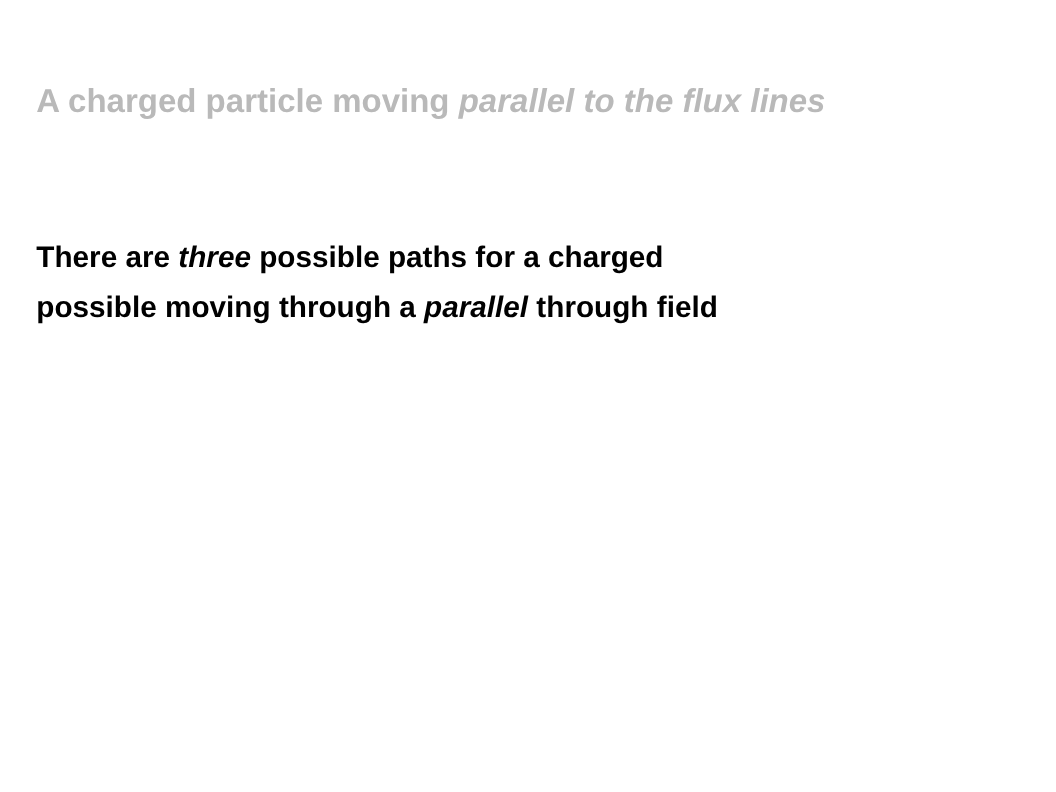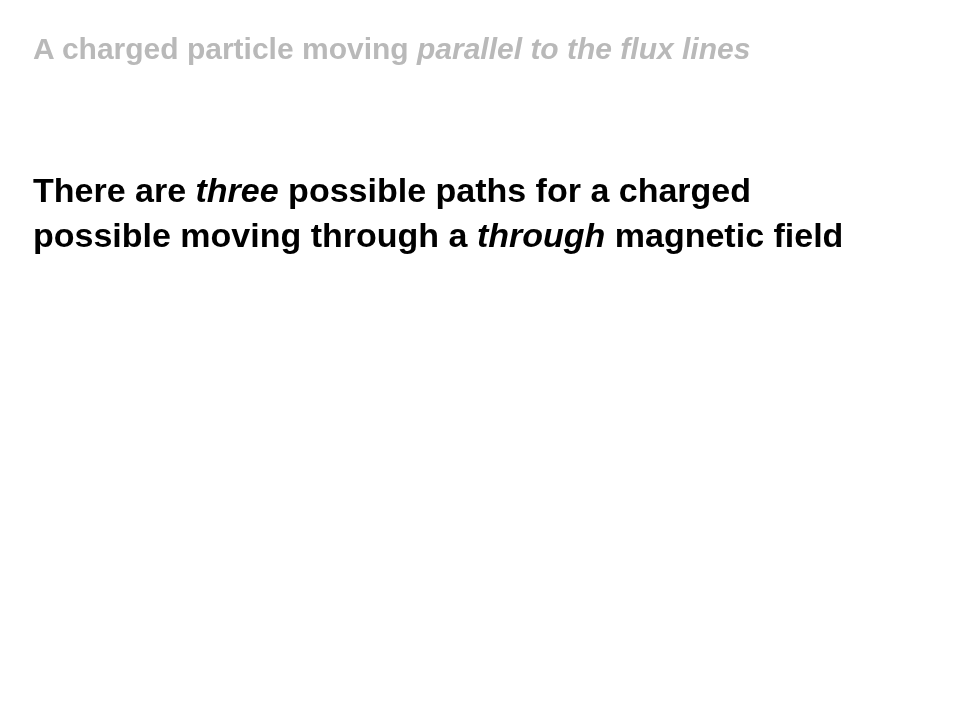--- a/index.html
+++ b/index.html
@@ -8,49 +8,50 @@
     background: #ffffff;
   }
   .slide {
     position: relative;
     width: 960px;
     height: 507px;
     background: #ffffff;
     overflow: hidden;
     font-family: "Liberation Sans", sans-serif;
     font-weight: bold;
+    margin-top: 44px;
   }
   .title-block {
     position: absolute;
     left: 33px;
     top: 28px;
     width: 905px;
     font-size: 30px;
     line-height: 42px;
     letter-spacing: 0px;
   }
   .body-block {
     position: absolute;
     left: 33px;
     top: 168px;
     width: 905px;
-    font-size: 34px;
+    font-size: 27px;
     line-height: 45px;
   }
   .italic {
     font-style: italic;
   }
   .text-line {
     white-space: nowrap;
   }
 </style>
 </head>
 <body>
 
 <div class="slide">
   <div class="title-block" style="color: rgb(185, 185, 185);">
       <div class="text-line"><span>A charged particle moving </span><span class="italic">parallel to the flux lines</span></div>
     </div>
   <div class="body-block" style="color: rgb(0, 0, 0);">
       <div class="text-line"><span>There are </span><span class="italic">three</span><span> possible paths for a charged</span></div>
-      <div class="text-line"><span>possible moving through a </span><span class="italic">through</span><span> magnetic field</span></div>
+      <div class="text-line"><span>possible moving through a </span><span class="italic">parallel</span><span> through field</span></div>
     </div>
 </div>
 
 </body></html>

